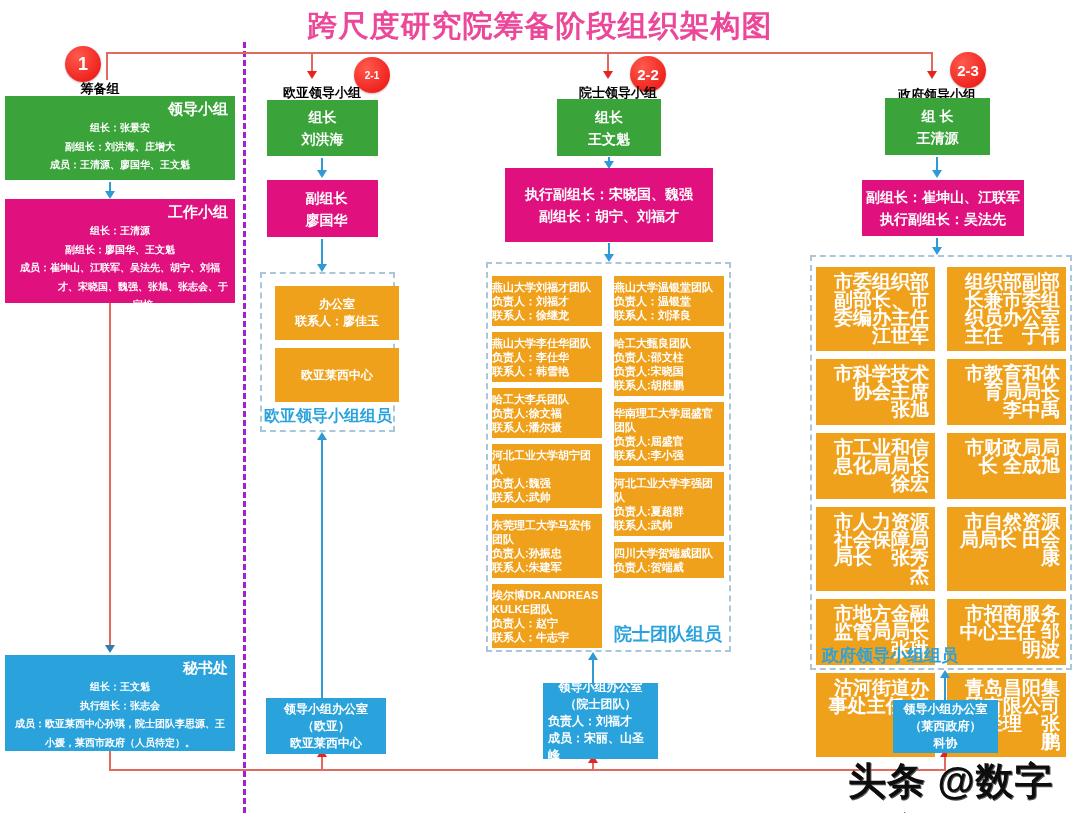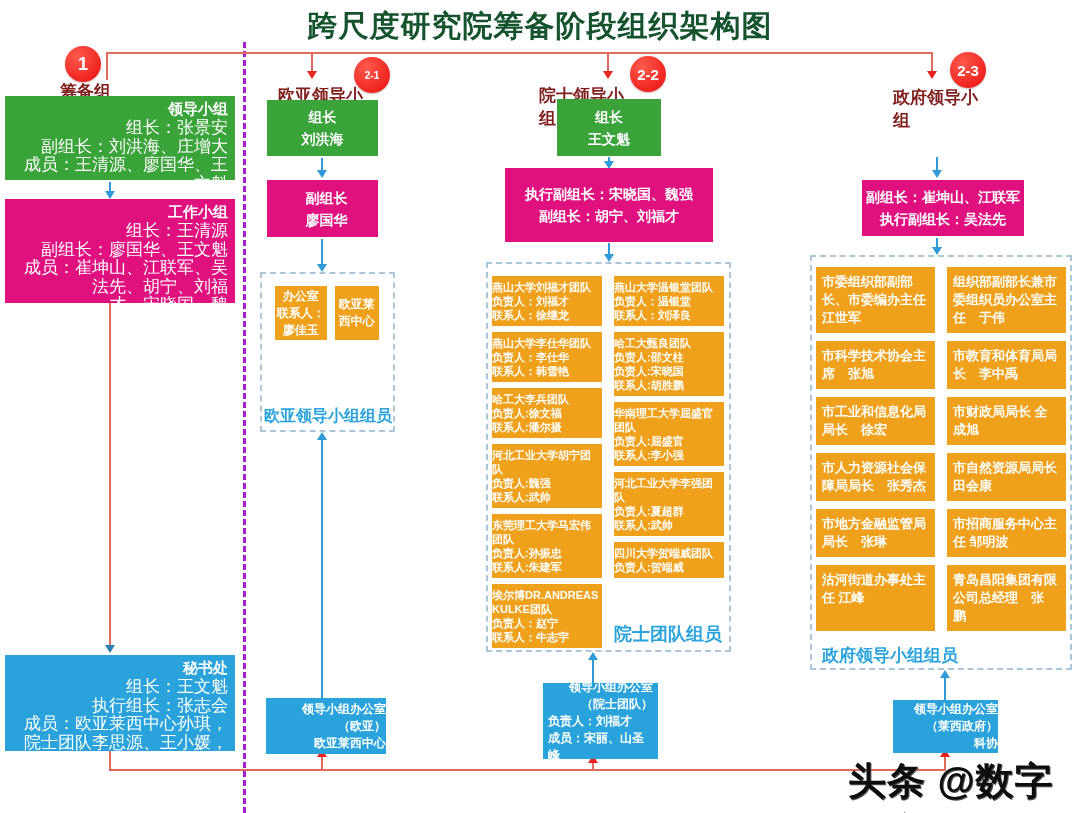--- a/index.html
+++ b/index.html
@@ -1,52 +1,52 @@
 <!DOCTYPE html>
 <html><head>
 <meta charset="utf-8">
 <style>
   html,body{margin:0;padding:0;background:#fff;}
   .canvas{position:relative;width:1080px;height:813px;background:#fff;overflow:hidden;
           font-family:"Liberation Sans","DejaVu Sans",sans-serif;}
   .title{position:absolute;left:0;top:6px;width:1080px;text-align:center;
-         font-size:30px;font-weight:800;color:#14532d;letter-spacing:1px;}
+         font-size:30px;font-weight:800;color:#ec4899;letter-spacing:1px;}
   
   .box{position:absolute;color:#fff;box-sizing:border-box;}
   .green{background:#3aa33a;}
   .pink{background:#e0107f;}
   .bluebx{background:#2aa3dc;}
   .box .ttl{text-align:right;font-weight:bold;font-size:15px;line-height:20px;}
-  .body13 .ln{font-size:17px;line-height:18.5px;font-weight:normal;text-align:right;}
+  .body13 .ln{font-size:10px;line-height:18.5px;font-weight:bold;text-align:center;}
   .hang .ln{text-indent:-4.6em;padding-left:4.6em;}
   .center-lines{display:flex;flex-direction:column;justify-content:center;height:100%;}
   .center-lines .ln{text-align:center;font-weight:bold;font-size:14px;line-height:22px;}
   
   .frame{position:absolute;border:2px dashed #aac6d8;box-sizing:border-box;}
   .frame-label{position:absolute;color:#2aa3dc;font-weight:bold;}
   
   .tcol{position:absolute;display:flex;flex-direction:column;gap:6px;}
   .tcard{background:#f0a11c;color:#fff;padding:4px 3px 4px 0;font-size:11px;line-height:14px;
          font-weight:bold;text-align:left;box-sizing:border-box;}
   
   .ecard{background:#f0a11c;color:#fff;box-sizing:border-box;display:flex;flex-direction:column;
          justify-content:center;text-align:center;font-size:12px;line-height:17px;font-weight:bold;}
   
   .grows{position:absolute;display:flex;flex-direction:column;gap:8px;}
   .grow{display:flex;gap:12px;align-items:stretch;}
-  .gcard{background:#f0a11c;color:#fff;flex:1;padding:6px;font-size:13px;line-height:18px;
-         font-weight:bold;text-align:left;box-sizing:border-box;}
-  
-  .office .ln{text-align:right;font-weight:bold;font-size:12px;line-height:17px;}
+  .gcard{background:#f0a11c;color:#fff;flex:1;padding:6px;font-size:19px;line-height:18px;
+         font-weight:bold;text-align:right;box-sizing:border-box;}
+  
+  .office .ln{text-align:center;font-weight:bold;font-size:12px;line-height:17px;}
   .office-left .ln:nth-child(n+3){text-align:left;}
   
   .badge{position:absolute;border-radius:50%;background:radial-gradient(circle at 35% 30%,#ff5a4d,#ea0d0d);
          color:#fff;font-weight:bold;display:flex;align-items:center;justify-content:center;
          box-shadow:0 1px 2px rgba(0,0,0,.25);}
-  .rlabel{position:absolute;color:#7f1d1d;font-size:17px;font-weight:bold;text-align:left;}
+  .rlabel{position:absolute;color:#000000;font-size:13px;font-weight:bold;text-align:center;}
   
   .vl,.hl{position:absolute;background:#e06a5d;}
   .vl{width:2px;} .hl{height:2px;}
   .vlb{position:absolute;background:#2e9bd6;width:2px;}
   .ad,.au{position:absolute;width:0;height:0;border-left:5px solid transparent;border-right:5px solid transparent;}
   .ad{border-top:8px solid #e8231d;} .au{border-bottom:8px solid #e8231d;}
   .ad.blu{border-top-color:#2e9bd6;} .au.blu{border-bottom-color:#2e9bd6;}
   .ad.teal{border-top-color:#2a7fb0;}
   .pdiv{position:absolute;width:0;border-left:3px dashed #a21fd2;}
   .watermark{position:absolute;color:#0d0d0d;font-size:38px;font-weight:800;letter-spacing:1px;
@@ -68,21 +68,21 @@
   <div class="vl" style="left:607px;top:52px;height:20px;"></div>
   <div class="ad" style="left:603px;top:71px;"></div>
   <div class="vl" style="left:931px;top:52px;height:20px;"></div>
   <div class="ad" style="left:927px;top:71px;"></div>
 
   <div class="badge" style="left:65px;top:46px;width:36px;height:36px;font-size:18px;">1</div>
   <div class="rlabel" style="left:60px;top:80px;width:80px;">筹备组</div>
   <div class="badge" style="left:354px;top:57px;width:36px;height:36px;font-size:10px;">2-1</div>
   <div class="rlabel" style="left:278px;top:84px;width:88px;">欧亚领导小组</div>
   <div class="badge" style="left:630px;top:56px;width:36px;height:36px;font-size:15px;">2-2</div>
-  <div class="rlabel" style="left:539px;top:84px;width:88px;">院士领导小组</div>
+  <div class="rlabel" style="left:574px;top:84px;width:88px;">院士领导小组</div>
   <div class="badge" style="left:950px;top:52px;width:36px;height:36px;font-size:15px;">2-3</div>
   <div class="rlabel" style="left:893px;top:86px;width:88px;">政府领导小组</div>
 
   <div class="box green body13" style="left:5px;top:96px;width:230px;height:84px;padding:3px 7px;">
     <div class="ttl">领导小组</div>
     <div>
         <div class="ln">组长：张景安</div>
         <div class="ln">副组长：刘洪海、庄增大</div>
         <div class="ln">成员：王清源、廖国华、王文魁</div>
       </div>
@@ -128,21 +128,21 @@
   <div class="box pink center-lines" style="left:267px;top:180px;width:111px;height:57px;padding-left:8px;">
     <div>
         <div class="ln">副组长</div>
         <div class="ln">廖国华</div>
       </div>
   </div>
   <div class="vlb" style="left:321px;top:239px;height:26px;"></div>
   <div class="ad blu" style="left:317px;top:264px;"></div>
 
   <div class="frame" style="left:260px;top:272px;width:135px;height:160px;"></div>
-  <div style="position:absolute;left:275px;top:286px;width:104px;display:flex;flex-direction:row;gap:8px;">
+  <div style="position:absolute;left:275px;top:286px;width:124px;display:flex;flex-direction:column;gap:8px;">
 
       <div class="ecard" style="height:54px;">
         <div>
           <div class="ln">办公室</div>
           <div class="ln">联系人：廖佳玉</div>
         </div>
       </div>
 
       <div class="ecard" style="height:54px;">
         <div>
@@ -278,20 +278,26 @@
   <div class="vlb" style="left:592px;top:660px;height:23px;"></div>
   <div class="box bluebx office office-left center-lines" style="left:543px;top:683px;width:115px;height:76px;padding:0 5px;">
     <div>
         <div class="ln">领导小组办公室</div>
         <div class="ln">（院士团队）</div>
         <div class="ln">负责人：刘福才</div>
         <div class="ln">成员：宋丽、山圣峰</div>
       </div>
   </div>
 
+  <div class="box green center-lines" style="left:885px;top:98px;width:105px;height:57px;">
+    <div>
+        <div class="ln">组 长</div>
+        <div class="ln">王清源</div>
+      </div>
+  </div>
   <div class="vlb" style="left:936px;top:157px;height:14px;"></div>
   <div class="ad blu" style="left:932px;top:170px;"></div>
   <div class="box pink center-lines" style="left:862px;top:180px;width:162px;height:56px;">
     <div style="font-size:13px;">
         <div class="ln">副组长：崔坤山、江联军</div>
         <div class="ln">执行副组长：吴法先</div>
       </div>
   </div>
   <div class="vlb" style="left:936px;top:238px;height:10px;"></div>
   <div class="ad blu" style="left:932px;top:247px;"></div>

